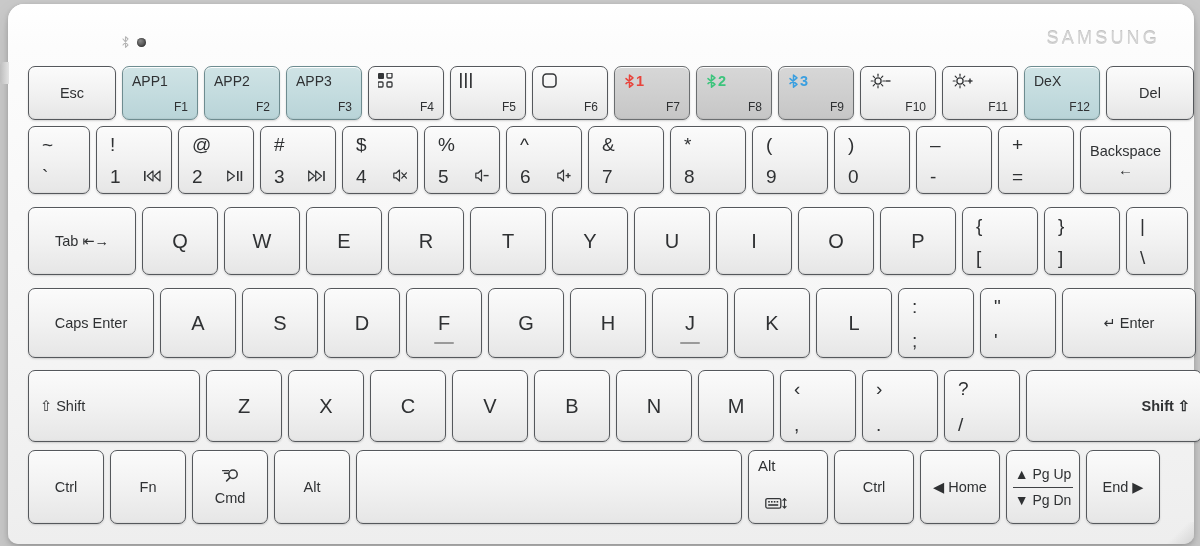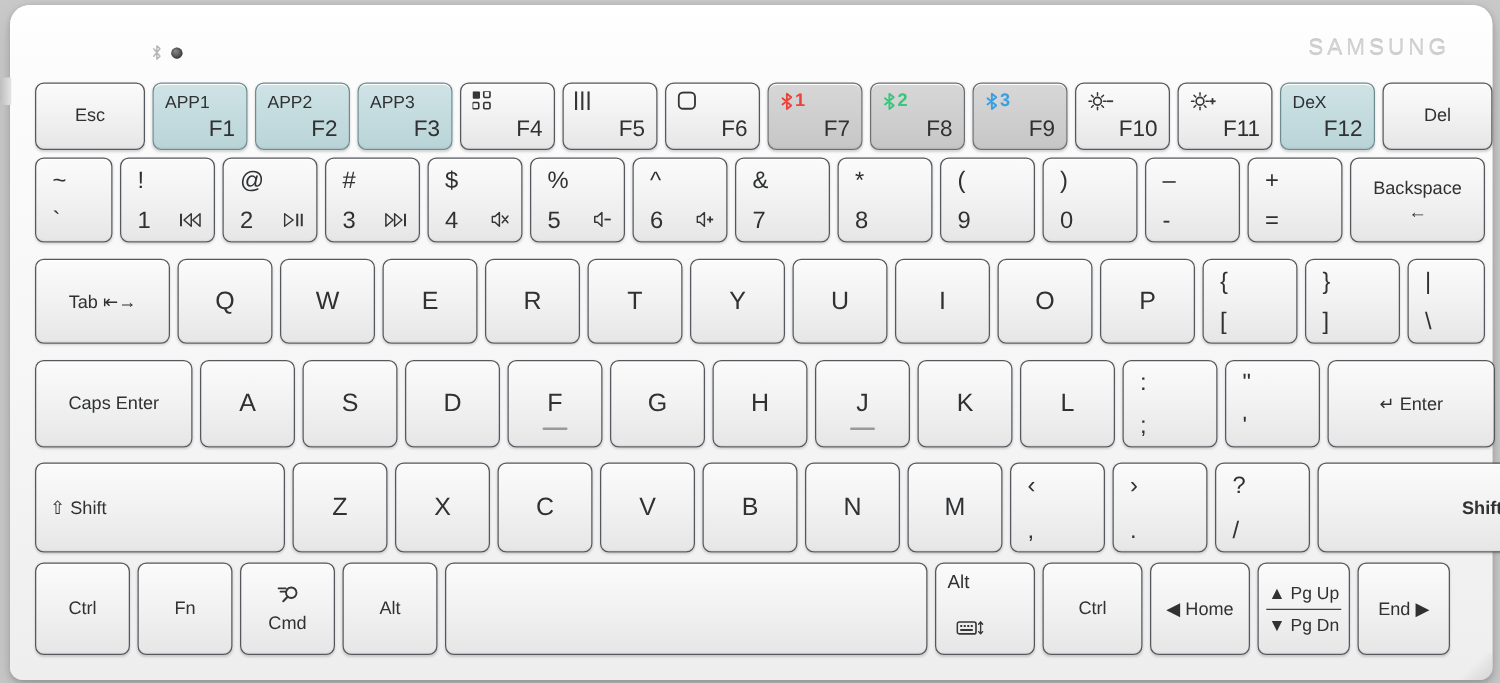--- a/index.html
+++ b/index.html
@@ -85,21 +85,21 @@
   }
 
   
   .c {           
     position:absolute; inset:0;
     display:flex; align-items:center; justify-content:center;
     font-size: 20px;
   }
   .c.sm { font-size: 14.5px; }
   .tl { position:absolute; left:9px;  top:6px;  font-size:14px; }
-  .br { position:absolute; right:9px; bottom:5px; font-size:18px; }
+  .br { position:absolute; right:9px; bottom:5px; font-size:12px; }
   .up { position:absolute; left:13px; top:7px;  font-size:19px; }
   .lo { position:absolute; left:13px; bottom:5px; font-size:19px; }
   .media { position:absolute; right:10px; bottom:8px; font-size:13px; color:#3a3c3e; }
   .rt { position:absolute; right:11px; top:0; bottom:0;
         display:flex; align-items:center; font-size:14.5px;font-weight:bold; }
   .lft{ position:absolute; left:11px; top:0; bottom:0;
         display:flex; align-items:center; font-size:14.5px; }
 
   .stack {
     position:absolute; inset:0;
@@ -338,21 +338,21 @@
           <span class="lo">0</span>
         </div>
         <div class="key" style="width: 76px; margin-right: 6px;">
           <span class="up">–</span>
           <span class="lo">-</span>
         </div>
         <div class="key" style="width: 76px; margin-right: 6px;">
           <span class="up">+</span>
           <span class="lo">=</span>
         </div>
-        <div class="key" style="width: 108px; margin-right: 4px; text-decoration: underline;">
+        <div class="key" style="width: 91px; margin-right: 4px; text-decoration: underline;">
           <span class="stack">
                  <span class="txt">Backspace</span>
                  <span class="txt" style="font-size:15px;line-height:.9">←</span>
                </span>
         </div>
       </div>
       <div class="row" style="left: 20px; top: 203px; height: 68px;">
         <div class="key" style="width: 108px; margin-right: 6px;">
           <span class="c sm">Tab ⇤→</span>
         </div>
@@ -438,21 +438,21 @@
         </div>
         <div class="key" style="width: 76px; margin-right: 6px;">
           <span class="up">"</span>
           <span class="lo">'</span>
         </div>
         <div class="key" style="width: 134px; margin-right: 0px;">
           <span class="c sm">↵ Enter</span>
         </div>
       </div>
       <div class="row" style="left: 20px; top: 366px; height: 72px;">
-        <div class="key" style="width: 200px; margin-right: 6px;">
+        <div class="key" style="width: 172px; margin-right: 6px;">
           <span class="lft">⇧ Shift</span>
         </div>
         <div class="key" style="width: 76px; margin-right: 6px;">
           <span class="c ">Z</span>
         </div>
         <div class="key" style="width: 76px; margin-right: 6px;">
           <span class="c ">X</span>
         </div>
         <div class="key" style="width: 76px; margin-right: 6px;">
           <span class="c ">C</span>

